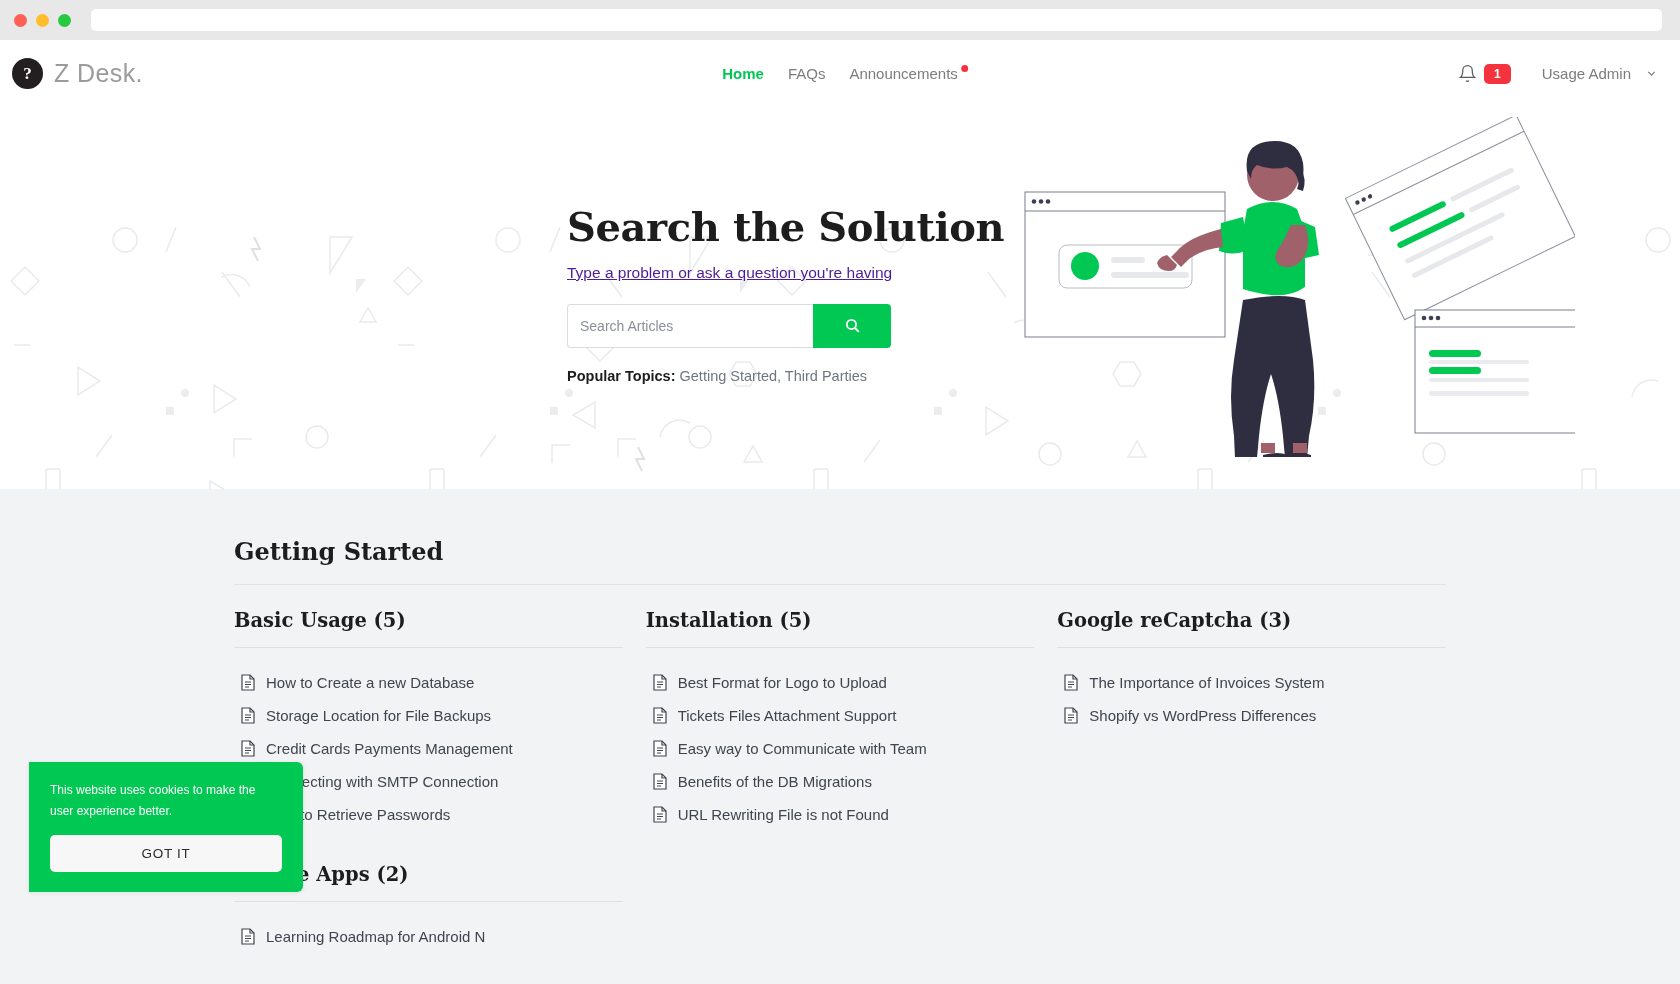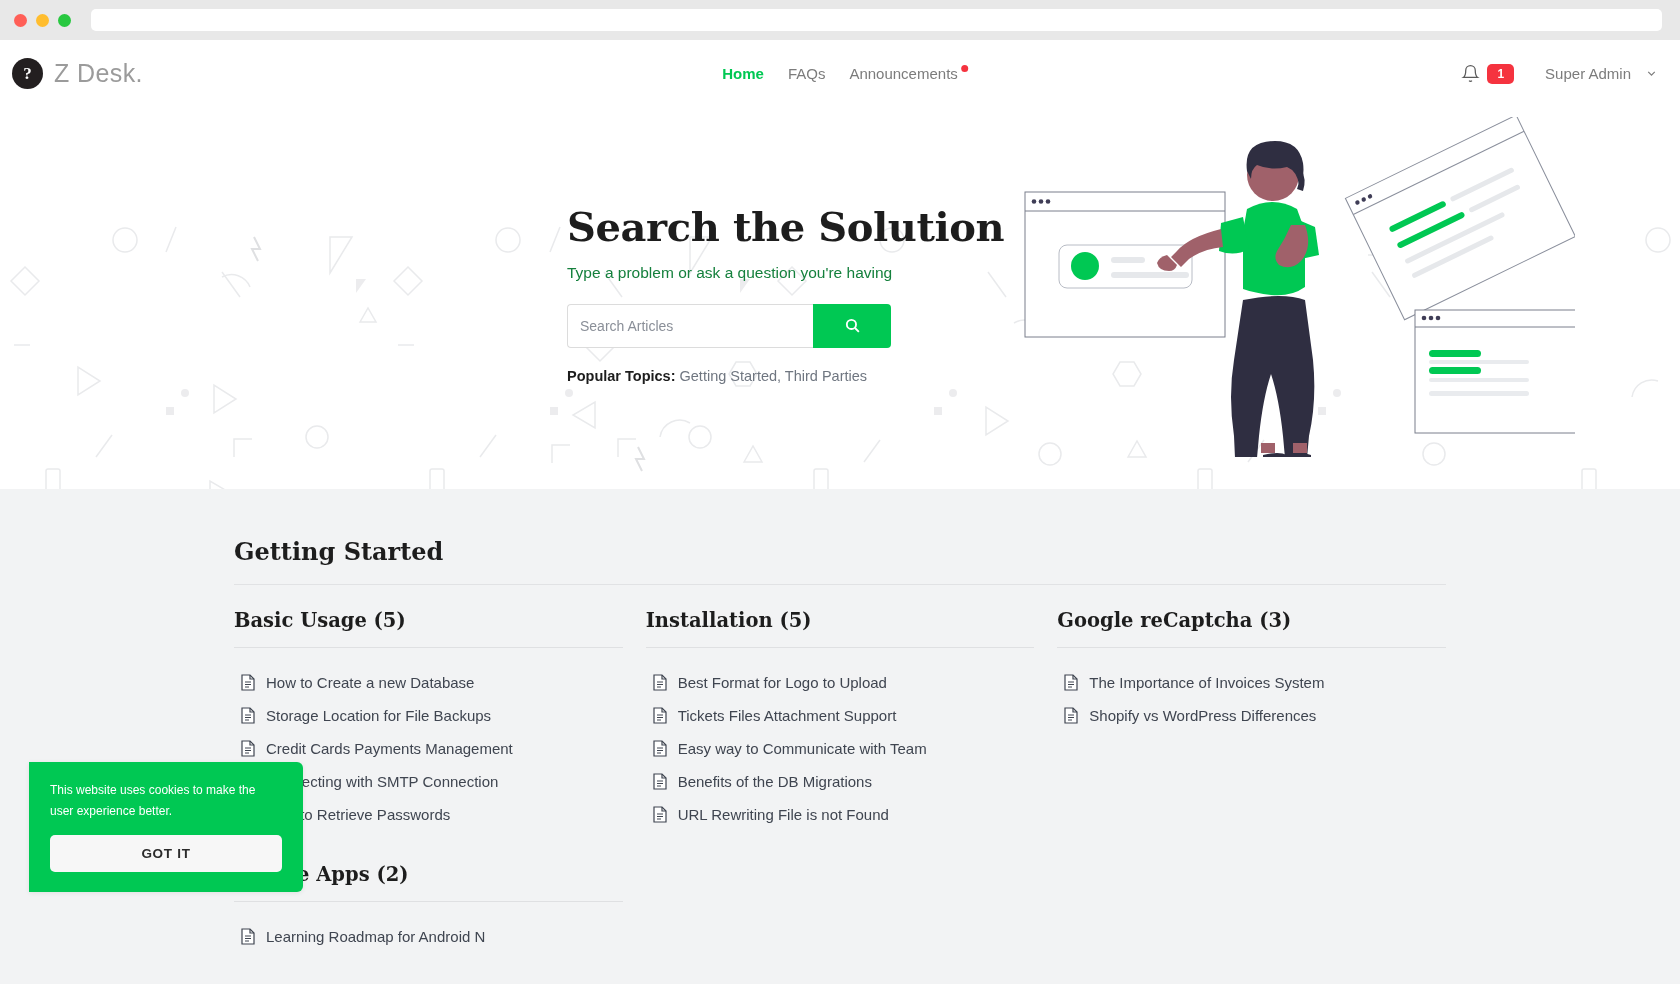--- a/index.html
+++ b/index.html
@@ -121,21 +121,22 @@
     font-family: "DejaVu Serif", serif;
     font-size: 40px;
     font-weight: bold;
     color: #1d1d1d;
     letter-spacing: -0.4px;
     line-height: 1.1;
   }
   .hero-sub {
     margin-top: 15px;
     font-size: 15.5px;
-    color: #15803d;
+    color: #4c1d95;
+    text-decoration: underline;
   }
   .search-row {
     margin-top: 22px;
     display: flex;
     width: 324px;
     height: 44px;
   }
   .search-input {
     flex: 1;
     border: 1px solid #dcdcdc;
@@ -248,21 +249,21 @@
   }
   .cookie-btn {
     display: block;
     width: 100%;
     margin-top: 14px;
     background: #f7f7f7;
     border: none;
     border-radius: 5px;
     padding: 11px 0;
     font-size: 13.5px;
-    font-weight: bold;
+    font-weight: normal;
     color: #2b2b2b;
     letter-spacing: 0.7px;
     cursor: pointer;
     font-family: "Liberation Sans", sans-serif;
   }
   .page-wrap { position: relative; }
 </style>
 </head>
 <body>
 
@@ -293,21 +294,21 @@
     </nav>
 
     <div class="header-right">
       <span class="bell-wrap">
         <svg width="19" height="19" viewBox="0 0 24 24" fill="none" stroke="#5b5b5b" stroke-width="1.6">
           <path d="M18 8a6 6 0 1 0-12 0c0 7-3 9-3 9h18s-3-2-3-9"></path>
           <path d="M13.7 21a2 2 0 0 1-3.4 0"></path>
         </svg>
         <span class="badge">1</span>
       </span>
-      <span class="user-name">Super Admin</span>
+      <span class="user-name">Usage Admin</span>
       <svg class="chev" width="13" height="13" viewBox="0 0 24 24" fill="none" stroke="#7c7c7c" stroke-width="2.2">
           <path d="M6 9l6 6 6-6"></path>
         </svg>
     </div>
   </header>
 
   <section class="hero">
     <svg class="hero-pattern" viewBox="0 0 1680 382">
       <g stroke="#e9eaec" fill="none" stroke-width="1.5">
         <circle cx="125" cy="133" r="12"></circle>

